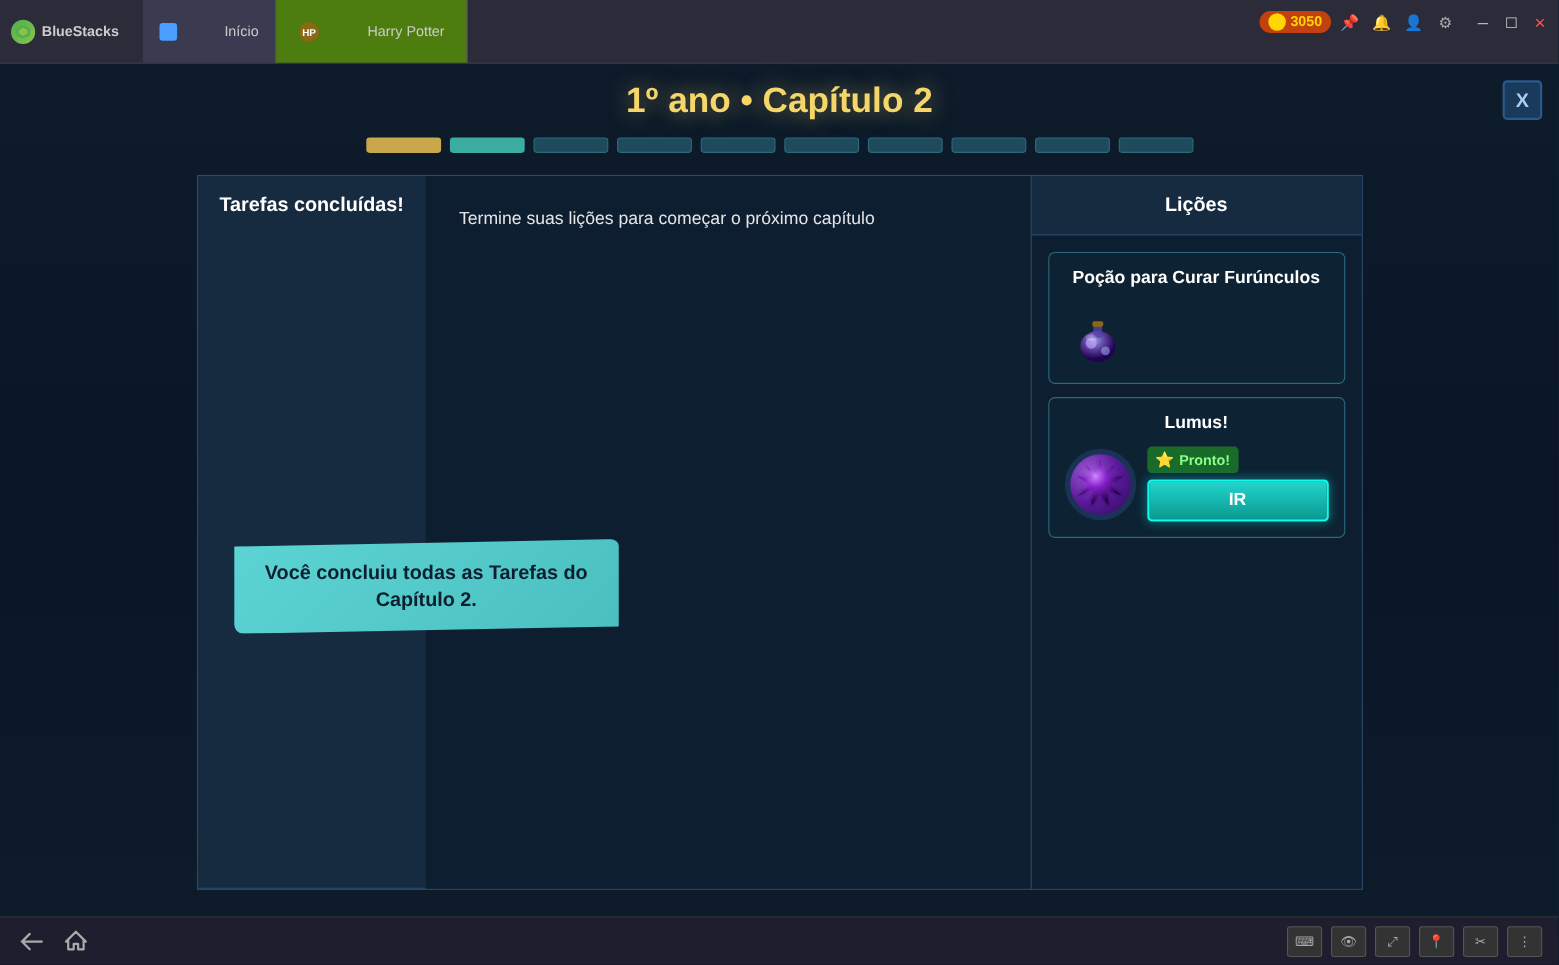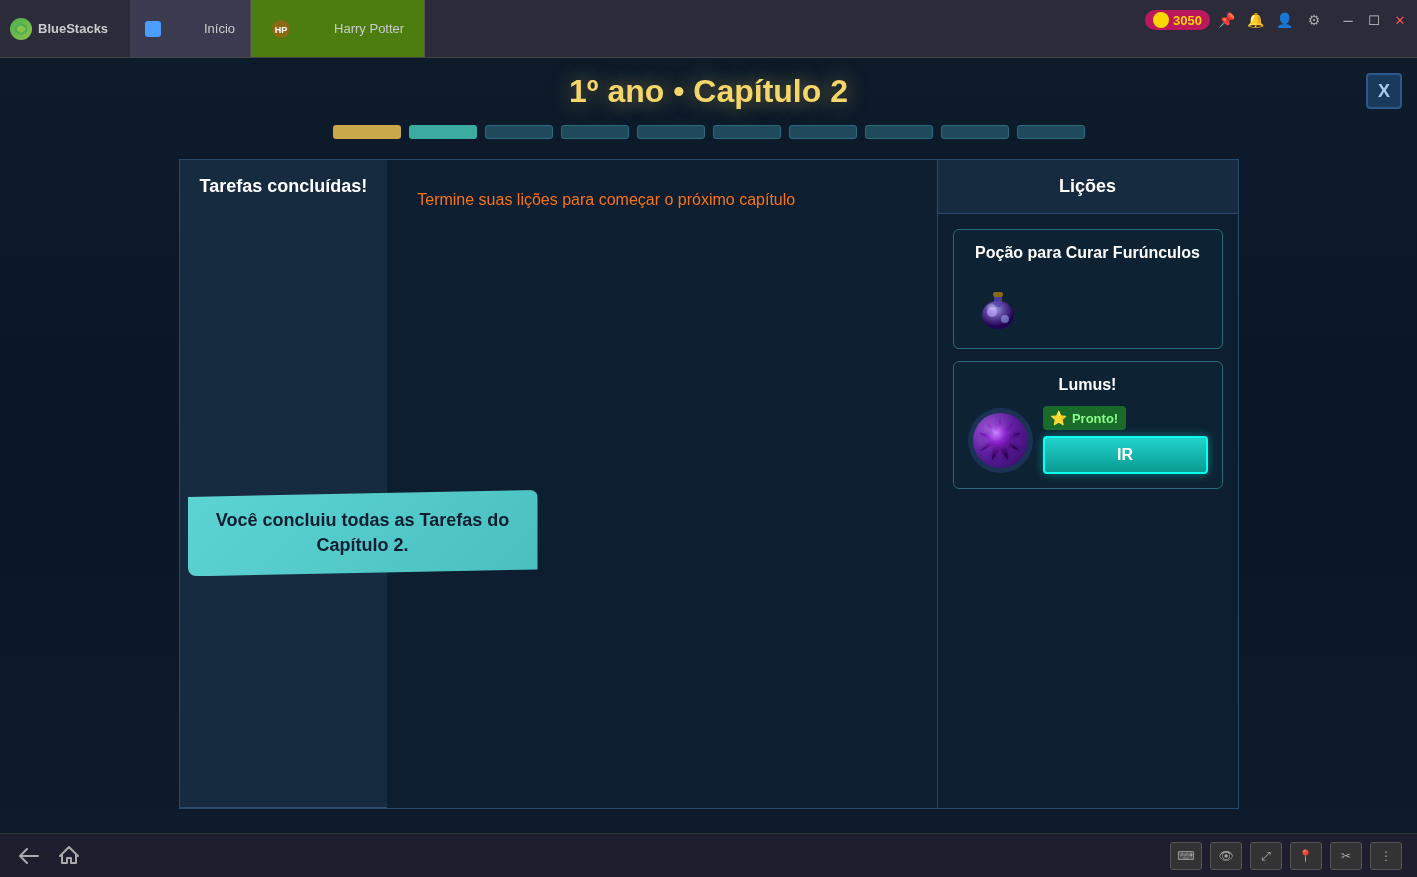--- a/index.html
+++ b/index.html
@@ -60,22 +60,22 @@
     }
     .tab-text { color: #ccc; font-size: 13px; margin-left: 38px; }
 
     
     .top-right {
       position: absolute; right: 0; top: 0;
       display: flex; align-items: center; height: 40px; gap: 5px;
       padding-right: 5px;
     }
     .coin-badge {
-      display: flex; align-items: center; gap: 4px;
-      background: #be185d; border-radius: 12px;
+      display: flex; gap: 4px;
+      background: #c2410c; border-radius: 12px;
       padding: 2px 8px;
     }
     .coin-icon {
       width: 16px; height: 16px; background: gold; border-radius: 50%;
     }
     .coin-value { color: #FFD700; font-size: 13px; font-weight: bold; }
     .ctrl-btn {
       width: 24px; height: 24px; background: none; border: none;
       color: #aaa; font-size: 14px; cursor: pointer;
       display: flex; align-items: center; justify-content: center;
@@ -150,28 +150,28 @@
     .left-header {
       background: #162a40; padding: 16px 20px;
       border-bottom: 1px solid #2a4a6c;
       text-align: center;
     }
     .left-header-text {
       color: white; font-size: 18px; font-weight: bold;
     }
     .left-body {
       padding: 28px 30px 30px;
-      color: #f97316; font-size: 16px; text-align: center;
+      color: #e5e5e5; font-size: 16px; text-align: center;
       line-height: 1.5;
     }
 
     
     .tooltip-box {
       position: absolute;
-      left: 8px; top: 330px;
+      left: 33px; top: 330px;
       background: linear-gradient(135deg, #5dd4d4, #4abfbf);
       border-radius: 8px;
       padding: 18px 28px;
       max-width: 350px;
       clip-path: polygon(0 8%, 100% 0%, 100% 92%, 0% 100%);
     }
     .tooltip-text {
       color: #0d1e30; font-size: 18px; font-weight: bold;
       text-align: center; line-height: 1.4;
     }

